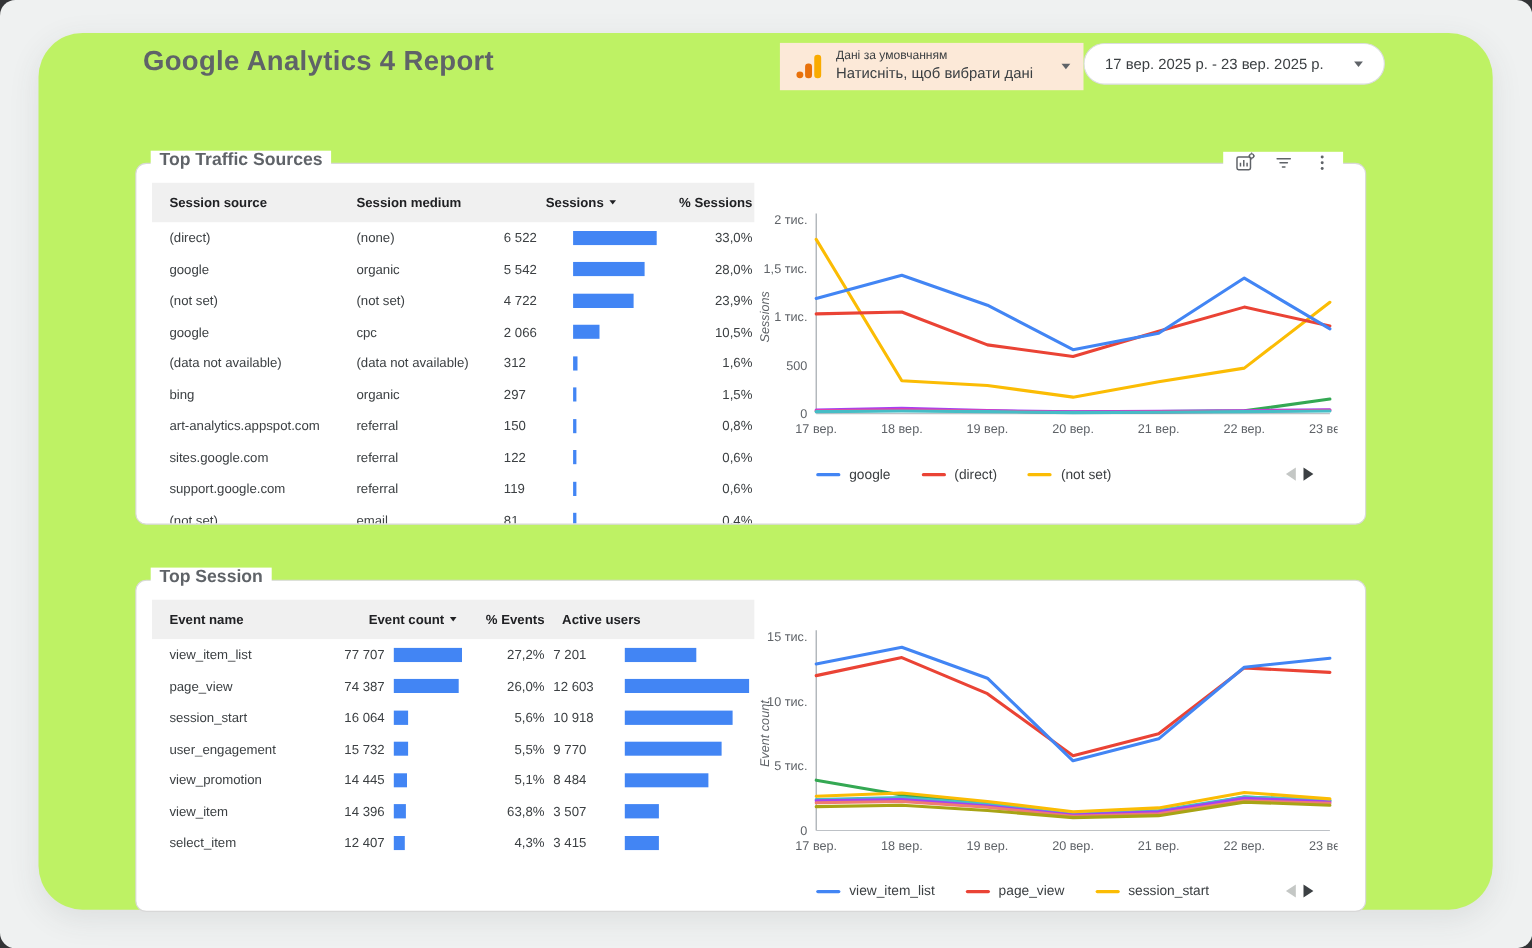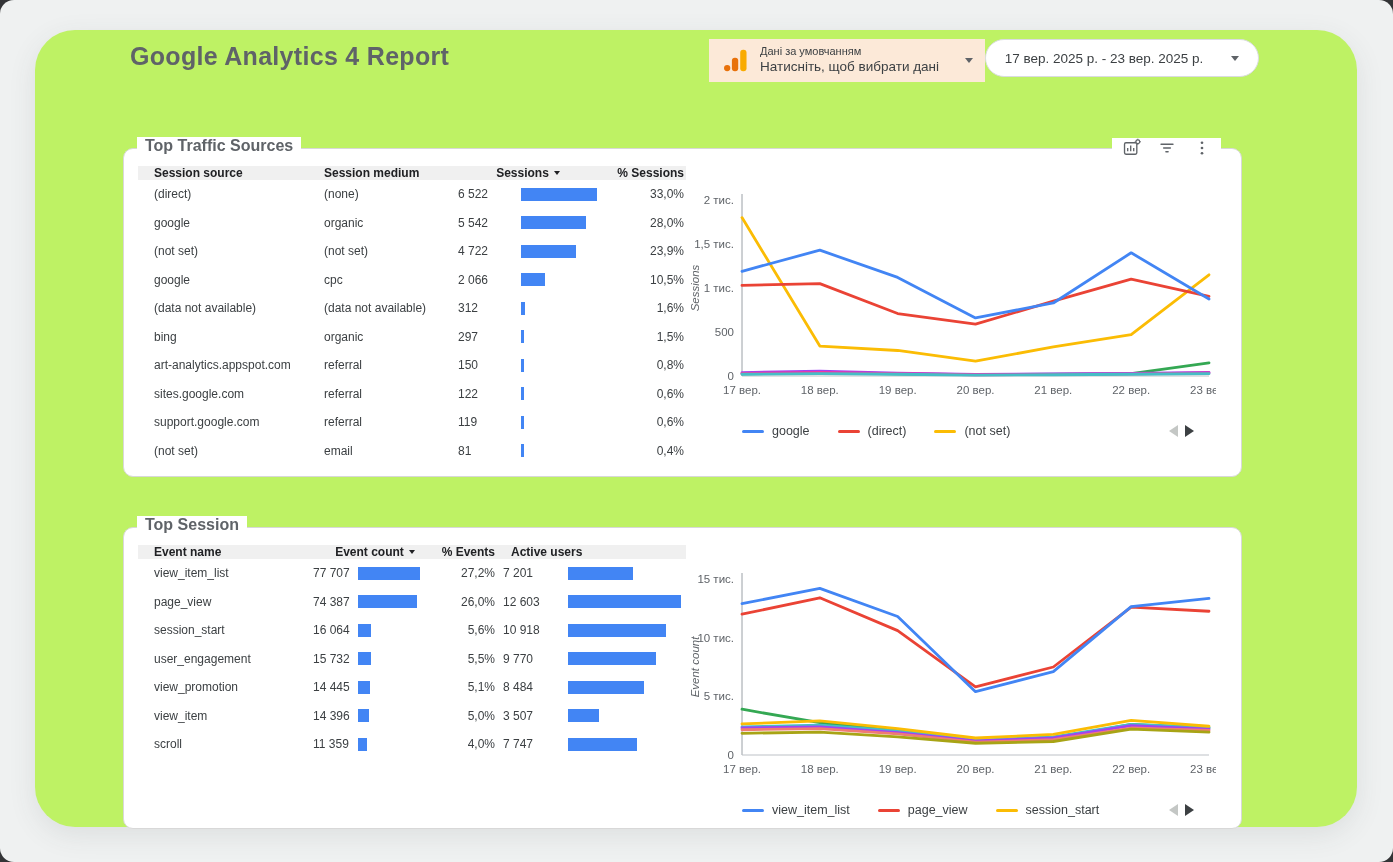--- a/index.html
+++ b/index.html
@@ -40,21 +40,21 @@
   #card-events{top:497px;height:300px;}
   .card-title{
     position:absolute;top:-12px;left:13px;background:#fff;padding:0 8px;
     font-size:16px;font-weight:700;color:#5F6368;white-space:nowrap;
   }
   .toolbar{position:absolute;top:-11px;right:20px;display:flex;align-items:center;gap:17px;background:#fff;padding:0 10px;}
   .toolbar svg{display:block;cursor:pointer;}
   .card-body{display:flex;height:100%;box-sizing:border-box;padding:17px 0 0 14px;overflow:hidden;border-radius:10px;}
   
   .table-wrap{width:548px;flex:none;overflow:hidden;}
-  .t-head{display:flex;height:14px;align-items:center;background:#F0F0F0;font-weight:700;font-size:12px;color:#202124;}
+  .t-head{display:flex;height:36px;align-items:center;background:#F0F0F0;font-weight:700;font-size:12px;color:#202124;}
   .t-row{display:flex;height:28.5px;align-items:center;font-size:12px;color:#3C4043;cursor:pointer;}
   .cell{box-sizing:border-box;white-space:nowrap;overflow:hidden;}
   .pad16{padding-left:16px;}
   .num{display:inline-block;text-align:left;white-space:nowrap;}
   .bar-track{margin-left:3px;flex:none;display:flex;align-items:center;}
   .bar{height:13px;background:#4285F4;}
   .numbar{display:flex;align-items:center;}
   .h-center{display:flex;justify-content:center;align-items:center;gap:5px;}
   .h-right{text-align:right;}
   .sort-caret{width:0;height:0;border-left:3.5px solid transparent;border-right:3.5px solid transparent;border-top:4.5px solid #202124;display:inline-block;}
@@ -402,41 +402,41 @@
               </div>
             </div>
             <div class="t-row">
               <div class="cell ce-name pad16">view_item</div>
               <div class="cell numbar ce-count">
                 <span class="num">14 396</span>
                 <span class="bar-track" style="width: 62px;">
                   <i class="bar" style="width: 11.4861px;"></i>
                 </span>
               </div>
-              <div class="cell ce-pct">5,0%</div>
+              <div class="cell ce-pct">63,8%</div>
               <div class="cell numbar ce-users">
                 <span class="num">3 507</span>
                 <span class="bar-track" style="width: 113px;">
                   <i class="bar" style="width: 31.4442px;"></i>
                 </span>
               </div>
             </div>
             <div class="t-row">
-              <div class="cell ce-name pad16">scroll</div>
-              <div class="cell numbar ce-count">
-                <span class="num">11 359</span>
-                <span class="bar-track" style="width: 62px;">
-                  <i class="bar" style="width: 9.06299px;"></i>
-                </span>
-              </div>
-              <div class="cell ce-pct">4,0%</div>
-              <div class="cell numbar ce-users">
-                <span class="num">7 747</span>
-                <span class="bar-track" style="width: 113px;">
-                  <i class="bar" style="width: 69.4605px;"></i>
+              <div class="cell ce-name pad16">select_item</div>
+              <div class="cell numbar ce-count">
+                <span class="num">12 407</span>
+                <span class="bar-track" style="width: 62px;">
+                  <i class="bar" style="width: 9.89916px;"></i>
+                </span>
+              </div>
+              <div class="cell ce-pct">4,3%</div>
+              <div class="cell numbar ce-users">
+                <span class="num">3 415</span>
+                <span class="bar-track" style="width: 113px;">
+                  <i class="bar" style="width: 30.6193px;"></i>
                 </span>
               </div>
             </div>
           </div>
         <div class="chart-wrap">
           <svg class="chart" viewBox="0 0 530 232" id="chart-1">
               <line x1="56" y1="10" x2="56" y2="192" stroke="#9AA0A6" stroke-width="1"></line>
               <line x1="56" y1="192" x2="523" y2="192" stroke="#BDC1C6" stroke-width="1"></line>
               <text x="48" y="196" text-anchor="end" font-size="11.5" fill="#5F6368">0</text>
               <text x="48" y="137.33333333333334" text-anchor="end" font-size="11.5" fill="#5F6368">5 тис.</text>

